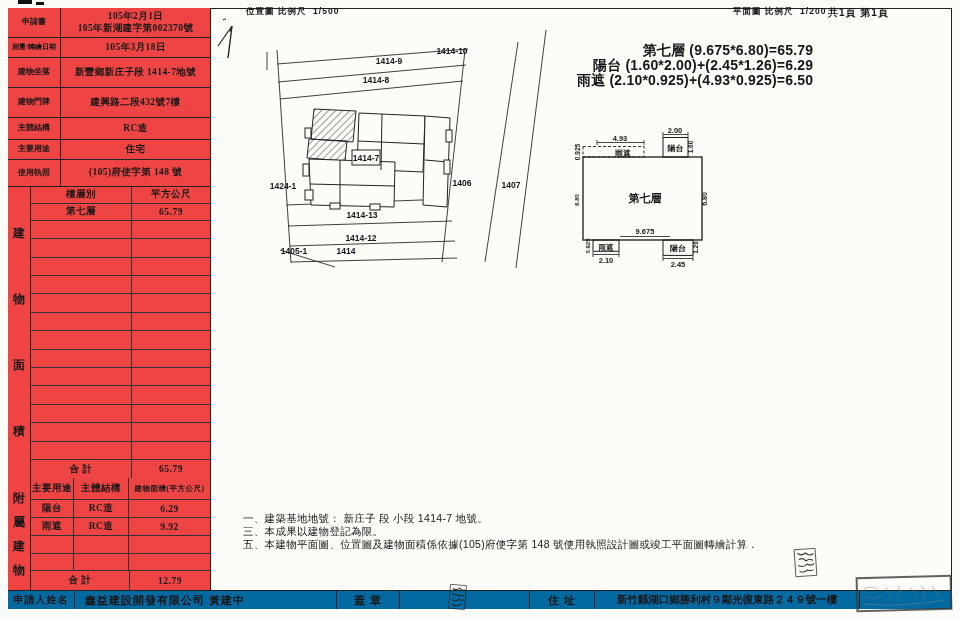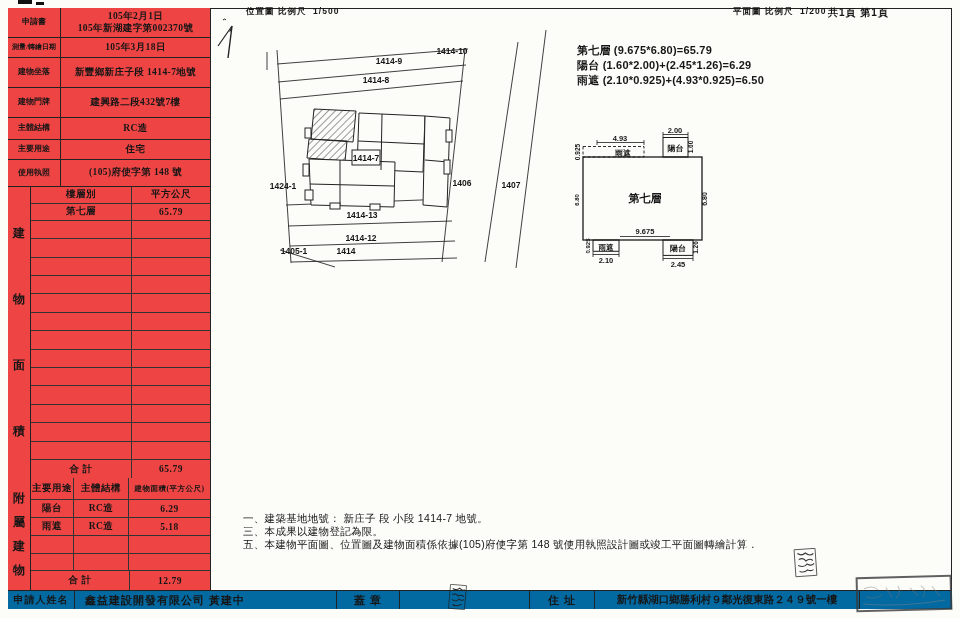--- a/index.html
+++ b/index.html
@@ -53,22 +53,22 @@
   .b-lbl1{width:67px;border-right:1px solid #222;font-size:10px!important;}
   .b-company{width:262px;border-right:1px solid #222;justify-content:flex-start!important;padding-left:10px;}
   .b-seal-lbl{width:63px;border-right:1px solid #222;}
   .b-seal-area{width:130px;border-right:1px solid #222;}
   .b-addr-lbl{width:65px;border-right:1px solid #222;}
   .b-addr{width:265px;border-right:1px solid #222;font-size:10.5px!important;letter-spacing:0!important;}
   .b-rest{flex:1;}
   
   .map-header{position:absolute;font-size:8.5px;font-weight:700;letter-spacing:1px;white-space:nowrap;margin-left:28px;}
   .sheet-info{position:absolute;left:828px;top:6px;font-size:10px;font-weight:700;letter-spacing:1px;}
-  #formula-block{position:absolute;left:577px;top:43px;font-size:11px;font-weight:700;
-                 line-height:15px;white-space:nowrap;letter-spacing:.2px;}
+  #formula-block{position:absolute;left:577px;top:43px;font-size:14px;font-weight:700;
+                 line-height:15px;white-space:nowrap;letter-spacing:.2px;text-align:right;}
   #notes{position:absolute;left:243px;top:512px;width:640px;font-size:10.5px;font-weight:400;
          line-height:13px;white-space:nowrap;letter-spacing:.3px;}
   svg text{font-family:"Liberation Sans","DejaVu Sans",sans-serif;}
   
   .stamp{position:absolute;}
   #corner-stamp{left:856px;top:576px;width:96px;height:35px;border:2px solid #3a3a3a;
                 transform:rotate(-1.5deg);opacity:.8;box-sizing:border-box;}
   
   .artifact{position:absolute;background:#111;}
 </style>
@@ -204,21 +204,21 @@
           <div class="a3">建物面積(平方公尺)</div>
         </div>
         <div class="trow r">
           <div class="a1">陽台</div>
           <div class="a2">RC造</div>
           <div class="a3">6.29</div>
         </div>
         <div class="trow r">
           <div class="a1">雨遮</div>
           <div class="a2">RC造</div>
-          <div class="a3">5.18</div>
+          <div class="a3">9.92</div>
         </div>
         <div class="trow e">
             <div class="a1"></div>
             <div class="a2"></div>
             <div class="a3"></div>
           </div>
         <div class="trow e2">
             <div class="a1"></div>
             <div class="a2"></div>
             <div class="a3"></div>

